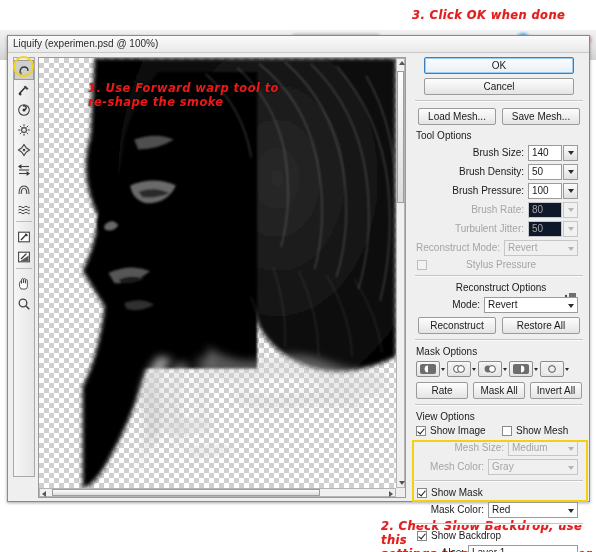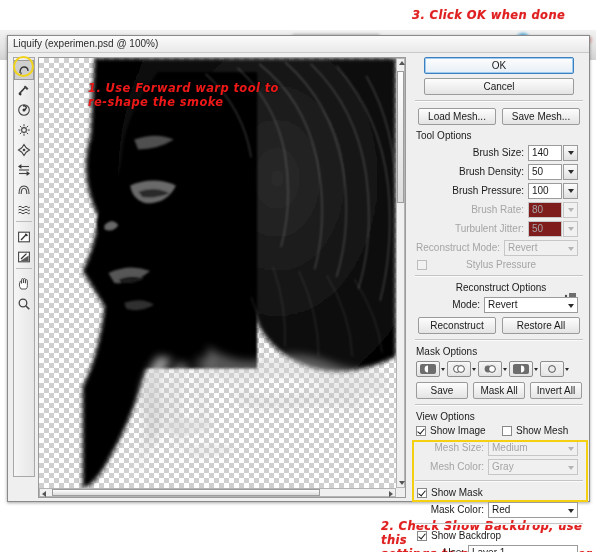--- a/index.html
+++ b/index.html
@@ -112,21 +112,21 @@
   #ok-cancel{padding:0 12px;}
   #ok-cancel .btn{width:100%;margin-bottom:4px;}
   #mesh-btns{display:flex;gap:6px;padding:0 6px;margin-top:6px;}
   #mesh-btns .btn{flex:1;}
 
   .num{
     width:34px;height:16px;line-height:14px;
     background:#fff;border:1px solid #9b9b9b;
     padding:0 3px;box-sizing:border-box;font-size:10px;
   }
-  .num.dim{background:#7f1d1d;color:#a5a5a5;border-color:#c6c6c6;}
+  .num.dim{background:#0f172a;color:#a5a5a5;border-color:#c6c6c6;}
   .spin{
     width:15px;height:16px;margin-left:1px;
     background:linear-gradient(#fbfbfb,#e0e0e0);
     border:1px solid #9b9b9b;box-sizing:border-box;
     display:flex;align-items:center;justify-content:center;
   }
   .spin.dim{background:#f1f1f1;border-color:#c6c6c6;}
   .caret{
     width:0;height:0;border-left:3px solid transparent;border-right:3px solid transparent;
     border-top:4px solid #2b2b2b;
@@ -536,21 +536,21 @@
               <rect x="0" y="0" width="16" height="10" rx="2" fill="#ededed"></rect>
               <path d="M9.5 1.6 A3.4 3.4 0 0 0 9.5 8.4 A3.4 3.4 0 0 1 9.5 1.6 Z" fill="#6d6d6d"></path>
               <circle cx="8" cy="5" r="3.4" fill="none" stroke="#555" stroke-width="1"></circle>
             </svg>
         </span>
           <i class="caret"></i>
       </div>
     </div>
 
     <div id="mask-row-btns">
-      <div class="btn">Save</div>
+      <div class="btn">Rate</div>
       <div class="btn">Mask All</div>
       <div class="btn">Invert All</div>
     </div>
 
     <div class="divider"></div>
 
     <div class="sec-title">View Options</div>
 
     <div style="display:flex;align-items:center;padding:0 4px;margin-bottom:3px;">
       <div class="chk" style="width:86px;">
@@ -558,21 +558,21 @@
         <span class="t">Show Image</span>
       </div>
       <div class="chk">
         <span class="box"></span>
         <span class="t">Show Mesh</span>
       </div>
     </div>
 
     <div class="row dim" style="padding-right:8px;">
       <span class="lbl">Mesh Size:</span>
-      <span class="sel-box dim" style="width:90px;">Medium<i class="caret dim"></i></span>
+      <span class="sel-box dim" style="width:70px;">Medium<i class="caret dim"></i></span>
     </div>
     <div class="row dim" style="padding-right:8px;">
       <span class="lbl">Mesh Color:</span>
       <span class="sel-box dim" style="width:90px;">Gray<i class="caret dim"></i></span>
     </div>
 
     <div class="divider"></div>
 
     <div class="chk" style="margin:0 0 3px 5px;">
       <span class="box on"></span>

